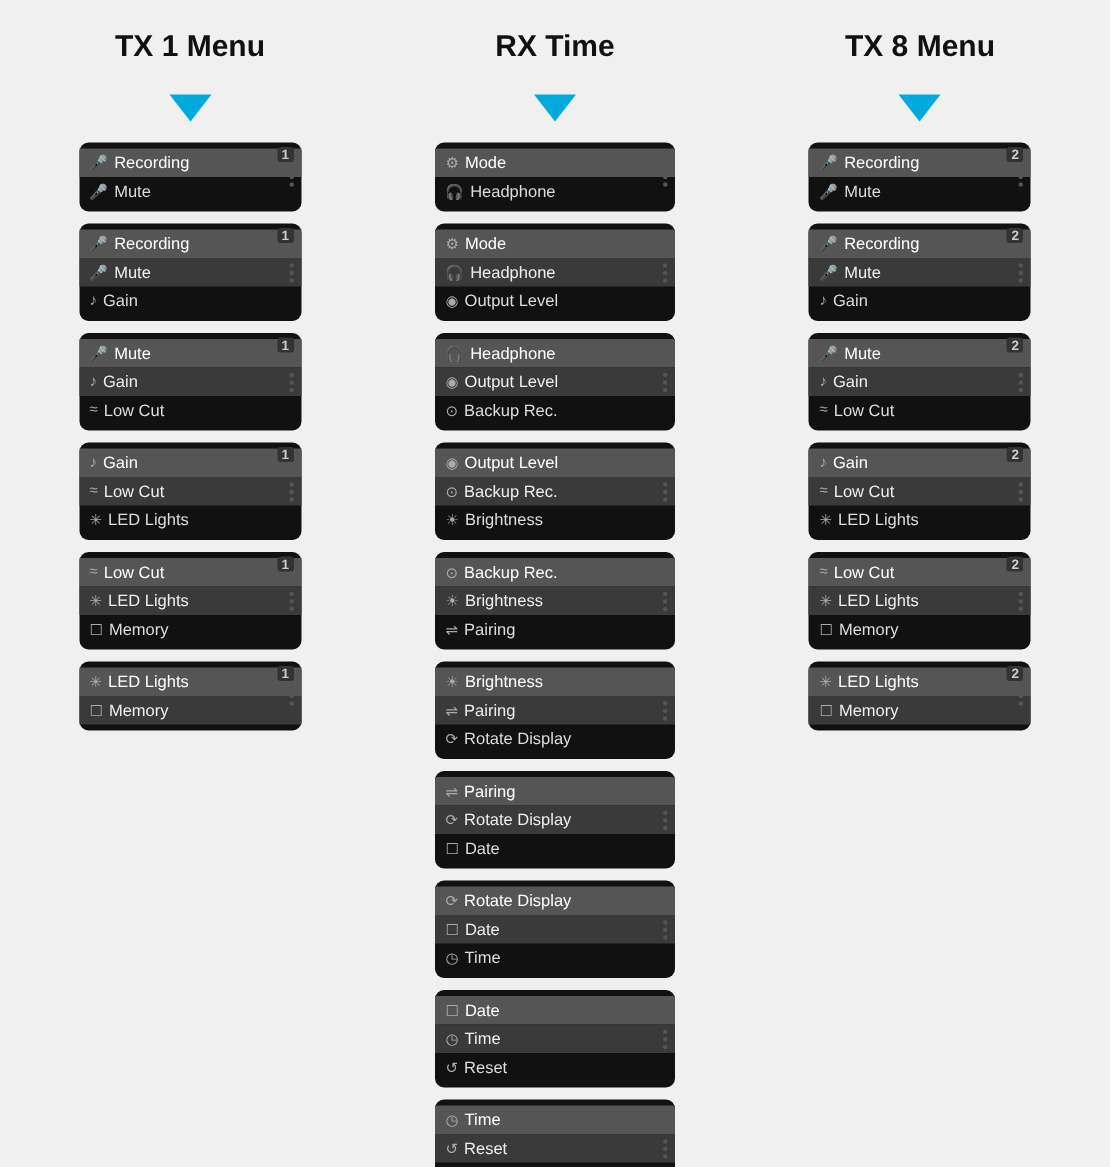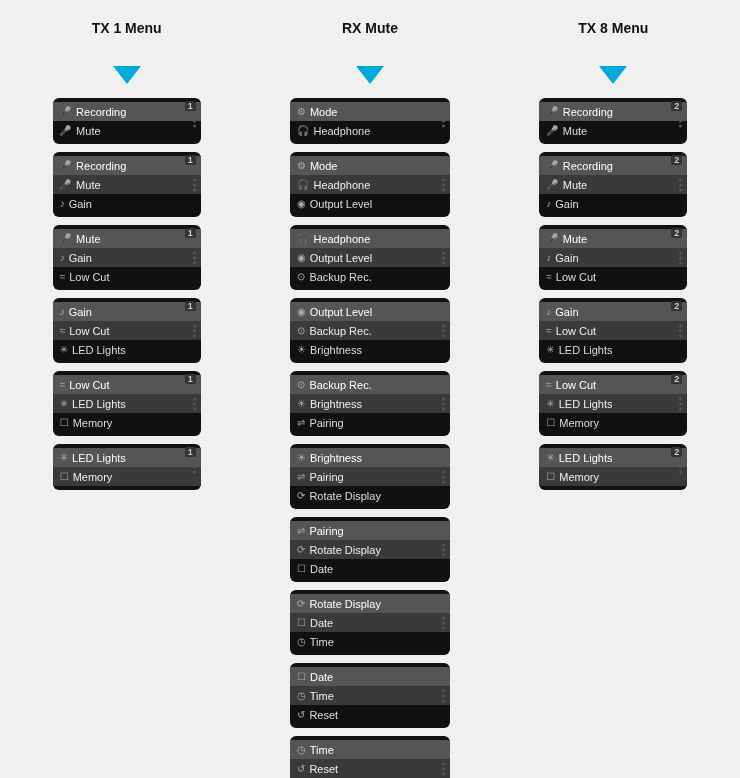--- a/index.html
+++ b/index.html
@@ -20,25 +20,25 @@
       align-items: flex-start;
     }
     .column {
       display: flex;
       flex-direction: column;
       align-items: center;
       gap: 8px;
       width: 160px;
     }
     .column-header {
-      font-size: 14px;
+      font-size: 20px;
       font-weight: bold;
       color: #111;
       text-align: center;
-      margin-bottom: 18px;
+      margin-bottom: 8px;
     }
     .arrow-down {
       width: 0;
       height: 0;
       border-left: 14px solid transparent;
       border-right: 14px solid transparent;
       border-top: 18px solid #00aadd;
       margin: 4px auto 6px auto;
     }
     .menu-box {
@@ -203,21 +203,21 @@
             <span style="font-size: 11px;">Memory</span>
           </div>
           <div style="position: absolute; right: 5px; top: 50%; transform: translateY(-50%); display: flex; flex-direction: column; gap: 2px;">
             <div style="width: 3px; height: 3px; background: rgb(85, 85, 85); border-radius: 50%;"></div>
             <div style="width: 3px; height: 3px; background: rgb(85, 85, 85); border-radius: 50%;"></div>
             <div style="width: 3px; height: 3px; background: rgb(85, 85, 85); border-radius: 50%;"></div>
           </div>
         </div>
       </div>
       <div class="column column-rx">
-        <div class="column-header">RX Mute</div>
+        <div class="column-header">RX Time</div>
         <div class="arrow-down"></div>
         <div class="menu-box" style="position: relative;">
           <div class="menu-row selected">
             <span class="row-icon">⚙</span>
             <span style="font-size: 11px;">Mode</span>
           </div>
           <div class="menu-row">
             <span class="row-icon">🎧</span>
             <span style="font-size: 11px;">Headphone</span>
           </div>

